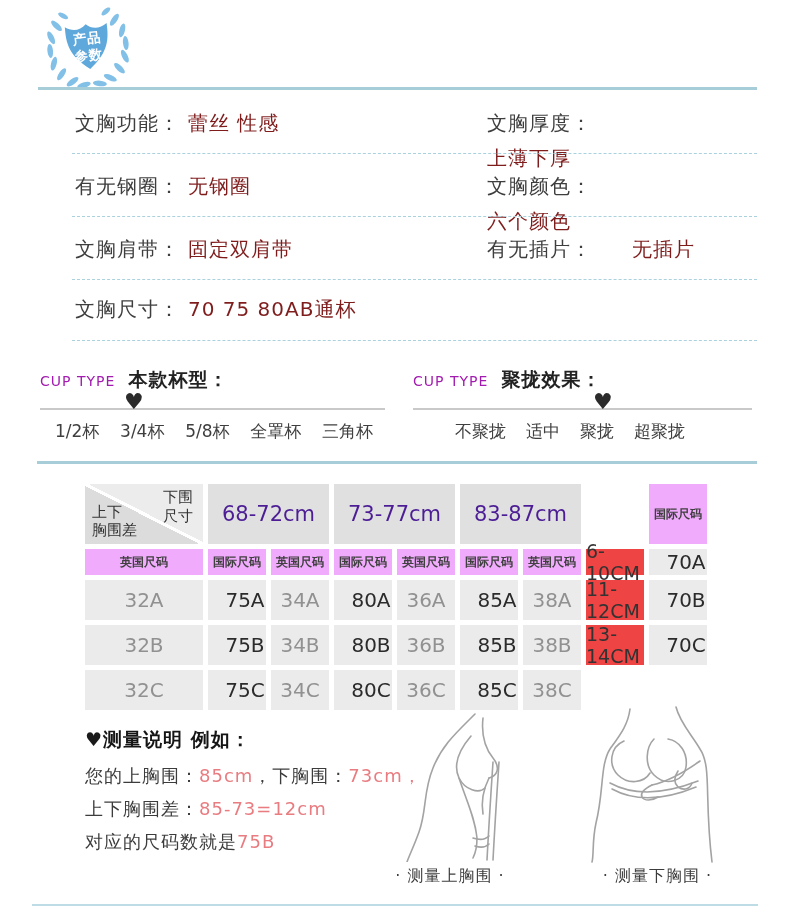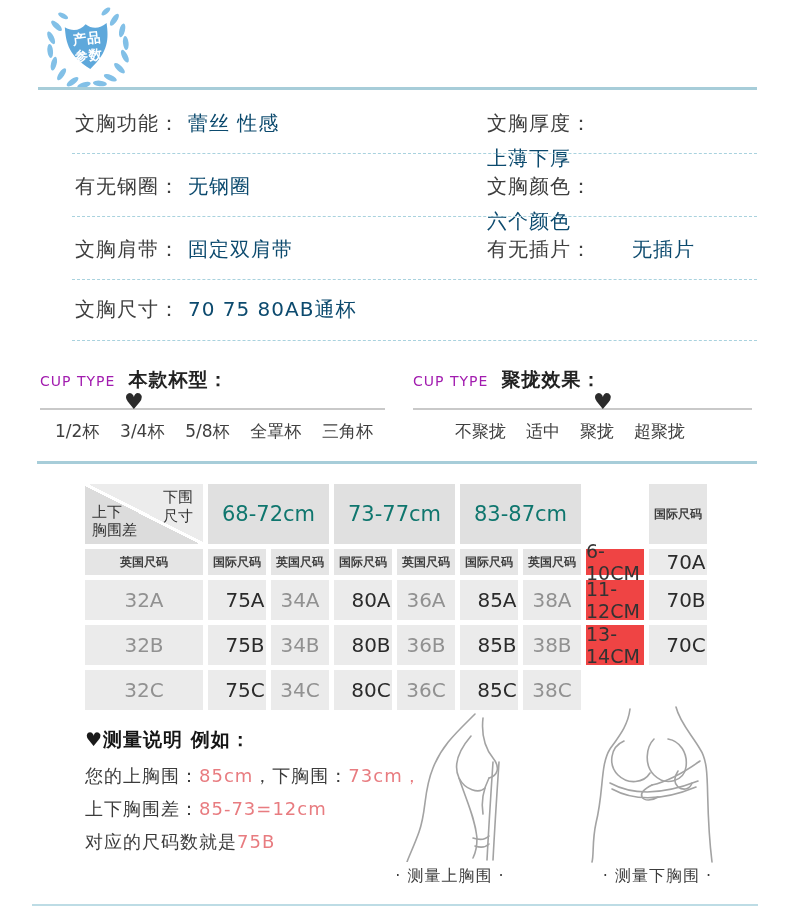--- a/index.html
+++ b/index.html
@@ -3,36 +3,36 @@
 <meta charset="utf-8">
 <style>
   html,body{margin:0;padding:0;background:#fff;}
   body{font-family:"DejaVu Sans","Liberation Sans",sans-serif;}
   .page{position:relative;width:790px;height:913px;background:#fff;overflow:hidden;}
   .abs{position:absolute;}
   .hline{position:absolute;background:#a7cdd9;height:3px;}
   .dash{position:absolute;left:72px;width:685px;border-top:1px dashed #a9d2de;height:0;}
   .attr{position:absolute;display:flex;align-items:baseline;gap:8px;white-space:nowrap;}
   .al{font-size:20px;color:#3e3e3e;letter-spacing:1px;}
-  .av{font-size:20px;color:#0c4a6e;letter-spacing:1px;}
+  .av{font-size:20px;color:#7f1d1d;letter-spacing:1px;}
   .eyebrow{font-size:14px;color:#a21caf;letter-spacing:1px;display:inline-block;vertical-align:baseline;text-align:center;}
   .sec-title{font-size:19px;color:#222;font-weight:600;letter-spacing:1px;display:inline-block;margin-left:8px;}
   .slider-line{position:absolute;height:2px;background:#c9c9c9;}
   .heart{position:absolute;font-size:22px;color:#2b2b2b;line-height:1;}
   .opts{position:absolute;display:flex;justify-content:space-between;}
   .opt{font-size:17px;color:#3f3f3f;white-space:nowrap;}
   .size-table{position:absolute;left:85px;top:484px;display:grid;
     grid-template-columns:118px repeat(8,58px);grid-template-rows:60px 26px 40px 40px 40px;
     gap:5px;}
   .cell{display:flex;align-items:center;justify-content:center;}
   .corner{position:relative;background:linear-gradient(to bottom left,#ececec 48.5%,#ffffff 48.5% 51.5%,#dcdcdc 51.5%);}
   .corner .ctop{position:absolute;top:4px;right:10px;font-size:15px;color:#333;text-align:center;line-height:1.25;}
   .corner .cbot{position:absolute;bottom:4px;left:7px;font-size:15px;color:#333;text-align:left;line-height:1.25;}
-  .band{grid-column:span 2;background:#e0e0e0;font-size:21px;color:#0f766e;}
-  .sub{background:#e5e5e5;font-size:12px;font-weight:bold;color:#404040;white-space:nowrap;}
+  .band{grid-column:span 2;background:#e0e0e0;font-size:21px;color:#4c1d95;}
+  .sub{background:#f0abfc;font-size:12px;font-weight:bold;color:#404040;white-space:nowrap;}
   .rowhead{background:#ef4444;font-size:19px;color:#333;}
   .dcell{background:#ebebeb;font-size:20px;}
   .intl{color:#2b2b2b;padding-left:16px;}
   .uk{color:#919191;}
   .m-title{position:absolute;left:85px;font-size:19px;font-weight:600;color:#151515;letter-spacing:1px;}
   .m-title .heart-inline{font-size:19px;color:#1a1a1a;}
   .m-line{position:absolute;left:85px;font-size:18px;color:#3c3c3c;letter-spacing:1px;white-space:nowrap;}
   .red{color:#e87c80;}
   .caption{position:absolute;font-size:16px;color:#3c3c3c;text-align:center;letter-spacing:1px;}
   svg{display:block;}

